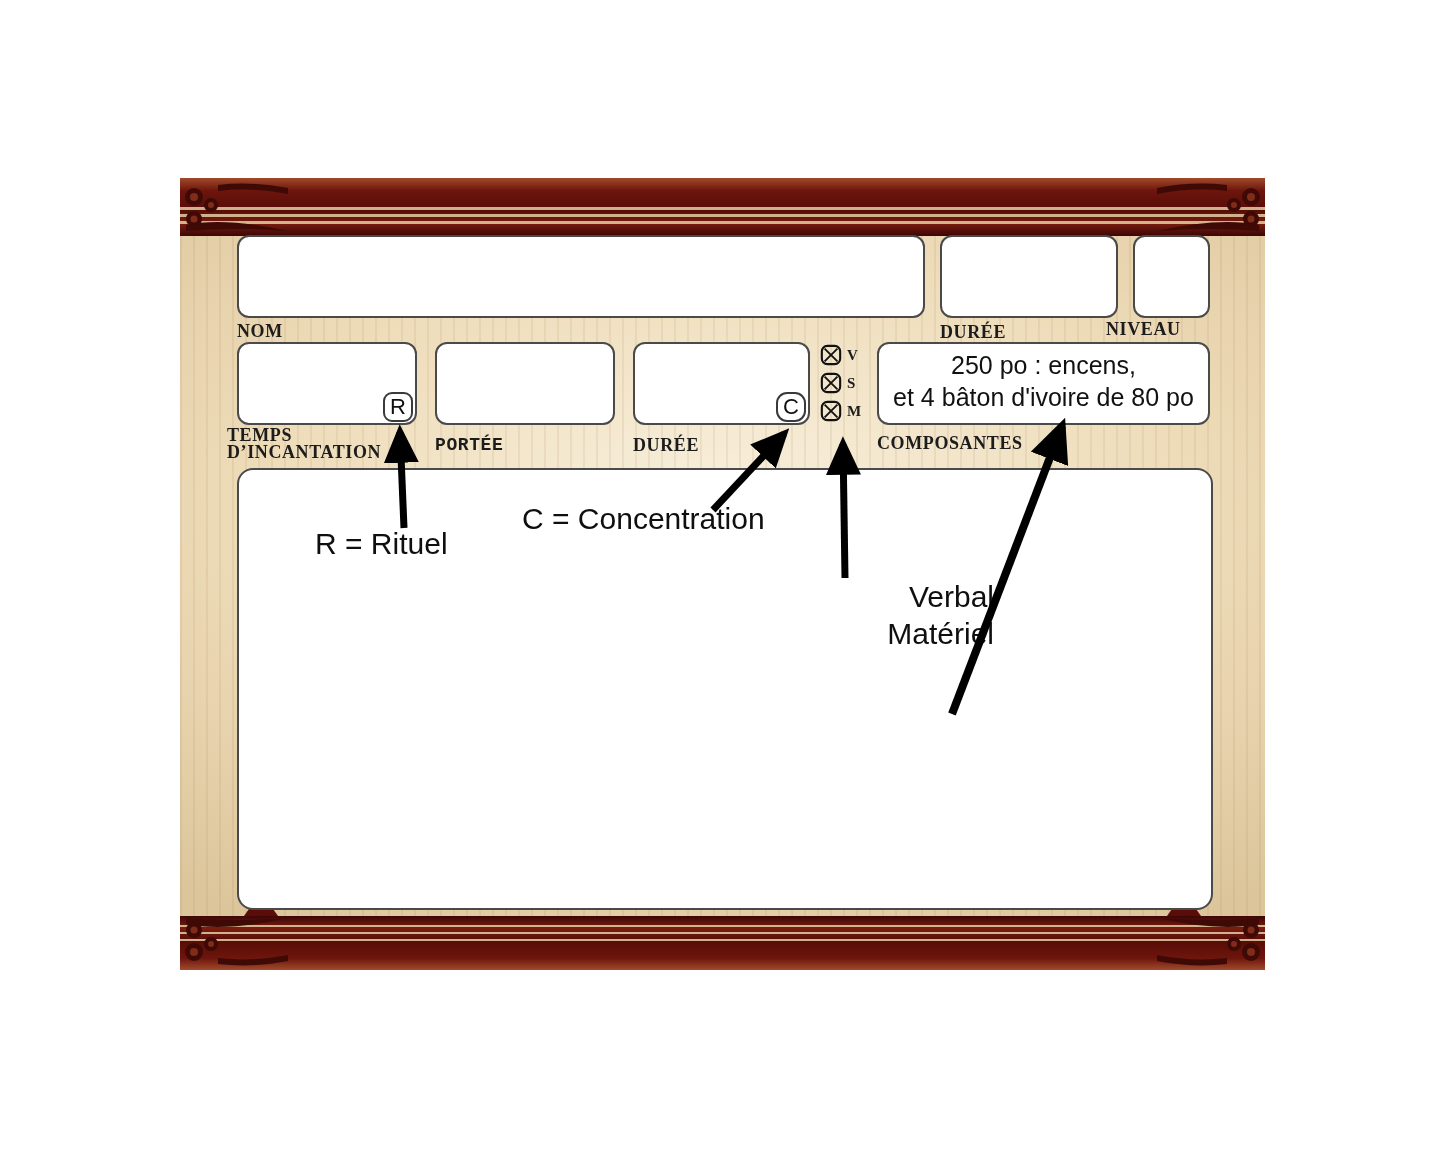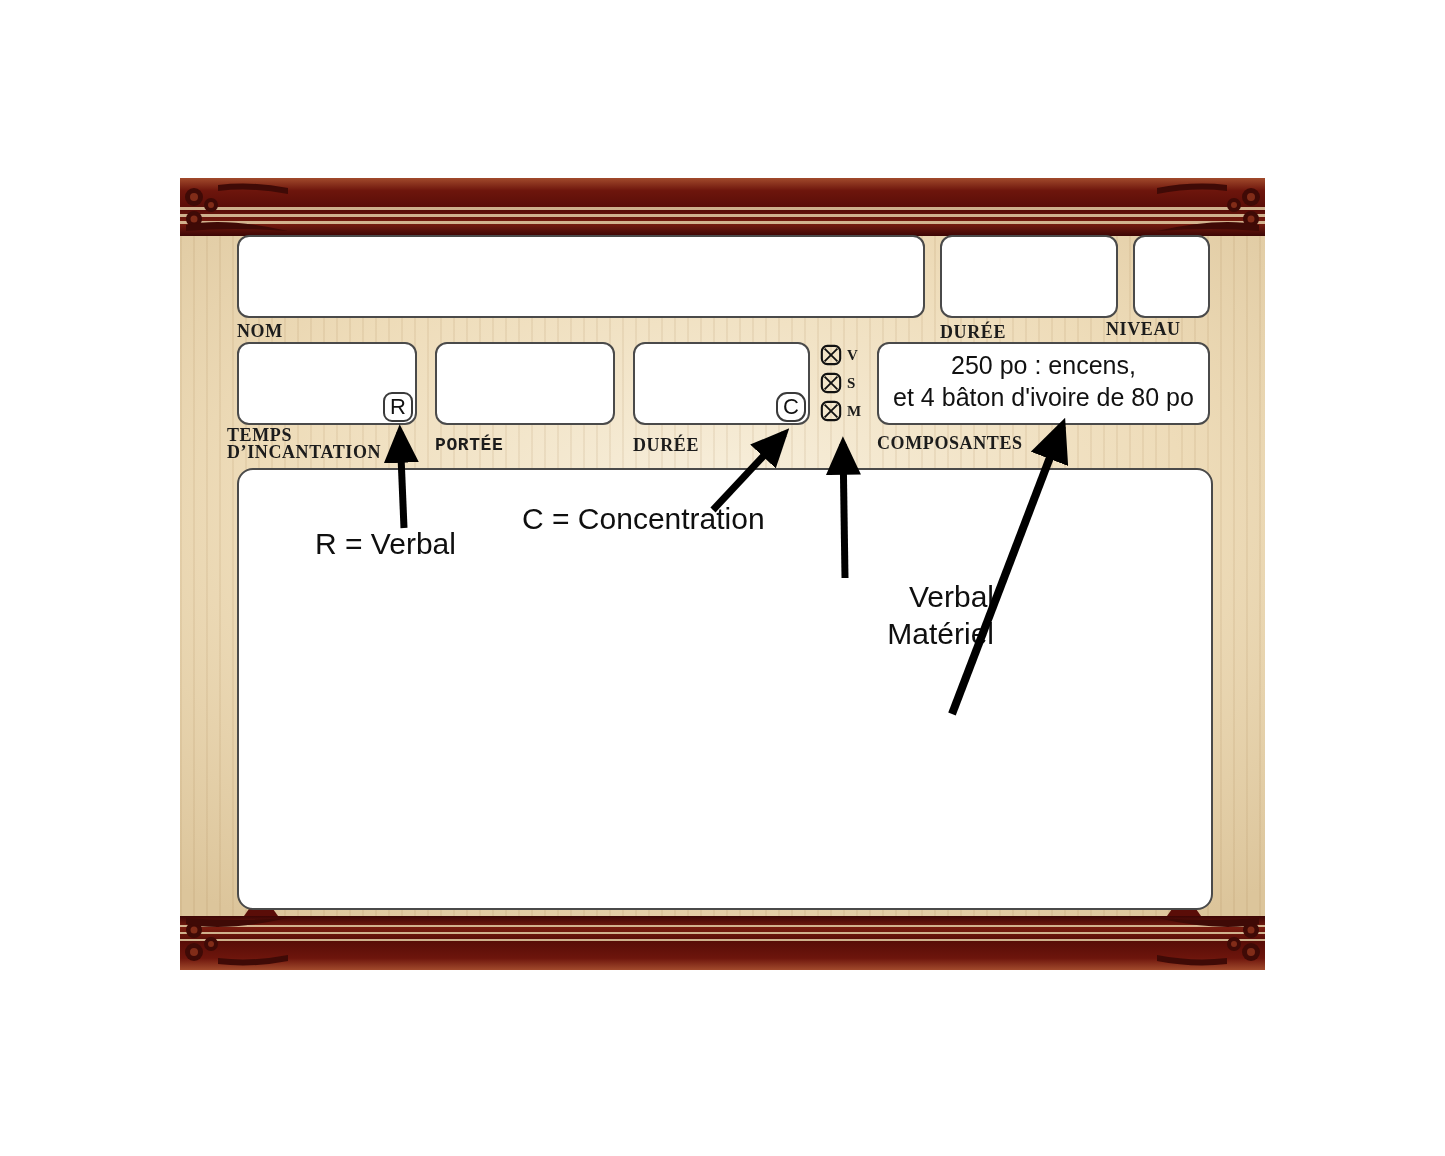--- a/index.html
+++ b/index.html
@@ -187,21 +187,21 @@
     <div class="field" style="left:697px;top:164px;width:333px;height:83px;">
       <div class="components-text">
         <span style="display:block;">250 po : encens,</span>
         <span style="display:block;">et 4 bâton d'ivoire de 80 po</span>
       </div>
     </div>
     <div class="flabel" style="left:697px;width:333px;top:255px;">COMPOSANTES</div>
 
     <div class="field" style="left:57px;top:290px;width:976px;height:442px;border-radius:16px;"></div>
 
-    <div class="anno" style="left:135px;top:347px;">R = Verbal</div>
+    <div class="anno" style="left:135px;top:347px;">R = Rituel</div>
     <div class="anno" style="left:342px;top:322px;">C = Concentration</div>
     <div class="anno center" style="left:514px;top:400px;width:300px;">
       <span style="display:block;">Verbal</span>
       <span style="display:block;">Matériel</span>
     </div>
 
     <svg class="arrows" width="1085" height="792" viewBox="0 0 1085 792">
       <defs>
         <marker id="ah" markerWidth="5.5" markerHeight="5" refX="4.4" refY="2.5" orient="auto">
           <path d="M0,0 L5.5,2.5 L0,5 Z" fill="#000"></path>

